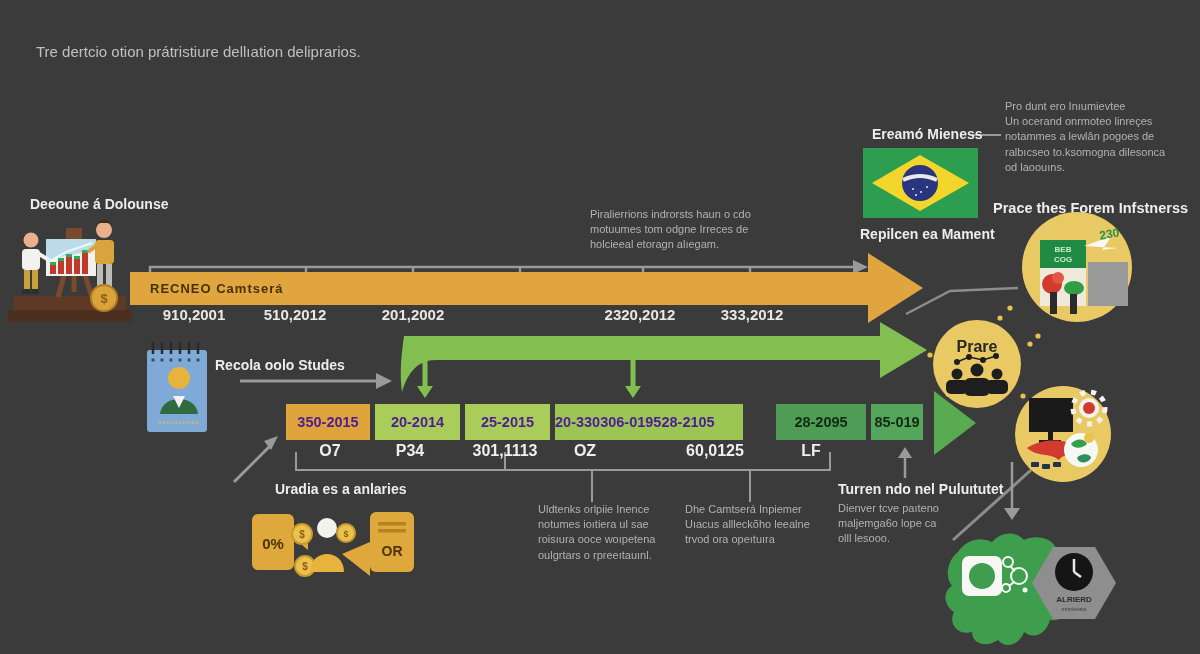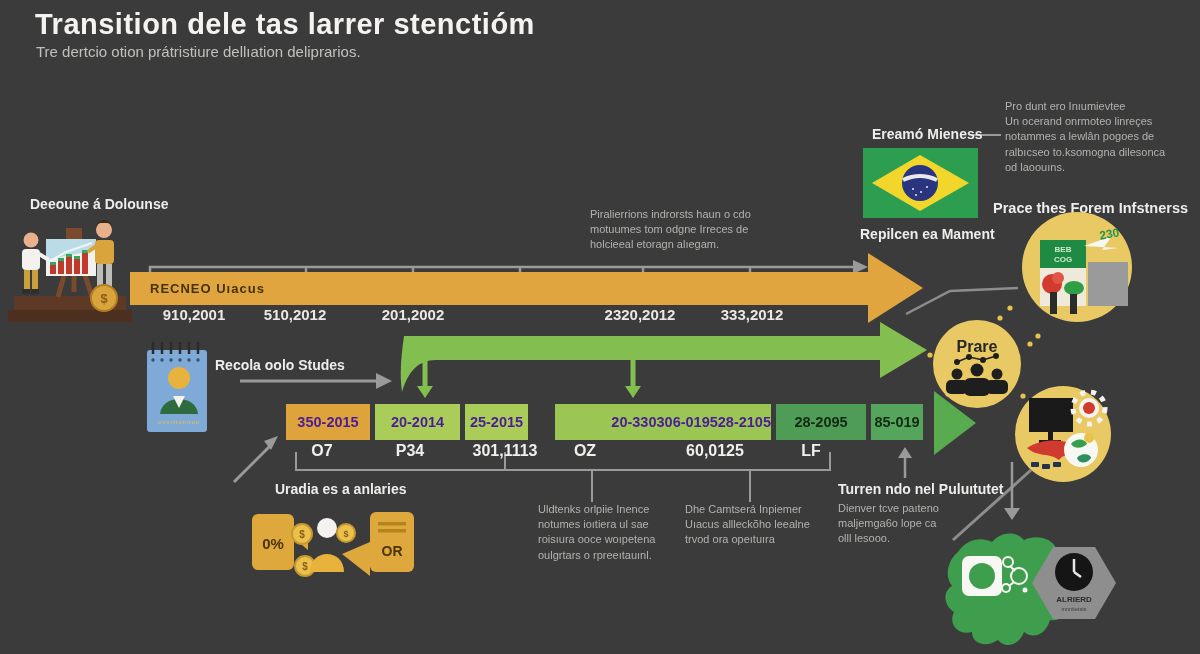--- a/index.html
+++ b/index.html
@@ -21,21 +21,20 @@
   .row-label{font-weight:700;font-size:16px;color:#f0efec;transform:translateX(-50%);white-space:nowrap;}
   .ycircle{border-radius:50%;background:#e9c964;}
   svg{display:block;}
   svg text{font-family:"Liberation Sans","DejaVu Sans",sans-serif;}
 </style>
 </head>
 <body>
 
 <div id="canvas">
 
-  <div class="abs title" style="left:35px;top:8px;">Transition dele tas larrer stenctióm</div>
   <div class="abs subtitle" style="left:36px;top:43px;">Tre dertcio otion prátristiure dellıation deliprarios.</div>
 
   <svg class="abs" style="left:0;top:0;" width="1200" height="654">
 
     <path d="M150,279 V267 H853" stroke="#9a9a9a" stroke-width="2.5" fill="none"></path>
     <polygon points="853,260 868,267 853,274" fill="#9a9a9a"></polygon>
 
     <g stroke="#9a9a9a" stroke-width="2.5">
       <line x1="306" y1="267" x2="306" y2="296"></line>
         <line x1="413" y1="267" x2="413" y2="296"></line>
@@ -131,21 +130,21 @@
       <line x1="96" y1="246" x2="88" y2="252" stroke="#d9a43b" stroke-width="4"></line>
     </g>
     <g>
       <circle cx="104" cy="298" r="13" fill="#d9a43b" stroke="#b07f23" stroke-width="2"></circle>
       <text x="104" y="303" text-anchor="middle" font-size="13" font-weight="bold" fill="#8a5f15">$</text>
     </g>
   </svg>
 
   <div class="abs gold-body" style="left:130px;top:272px;width:738px;height:33px;"></div>
   <div class="abs" style="left:868px;top:253px;width:0;height:0;border-left:55px solid #e0a53e;border-top:35px solid transparent;border-bottom:35px solid transparent;"></div>
-  <div class="abs gold-label" style="left:150px;top:281px;">RECNEO Uıacus</div>
+  <div class="abs gold-label" style="left:150px;top:281px;">RECNEO Camtserá</div>
 
   <div class="abs date" style="left:194px;top:306px;">910,2001</div>
   <div class="abs date" style="left:295px;top:306px;">510,2012</div>
   <div class="abs date" style="left:413px;top:306px;">201,2002</div>
   <div class="abs date" style="left:518px;top:306px;margin-top:33px;">233,2012</div>
   <div class="abs date" style="left:640px;top:306px;">2320,2012</div>
   <div class="abs date" style="left:752px;top:306px;">333,2012</div>
 
   <div class="abs note" style="left:590px;top:207px;">Piralierrions indrorsts haun o cdo
 motuumes tom odgne Irreces de
@@ -205,31 +204,31 @@
         <circle cx="58" cy="24" r="1.7"></circle>
     </g>
     <circle cx="39" cy="42" r="11" fill="#e8b33c"></circle>
     <path d="M20,78 C22,58 56,58 58,78 Z" fill="#2e6b3e"></path>
     <polygon points="33,60 39,72 45,60" fill="#f3f2ef"></polygon>
     <text x="39" y="88" text-anchor="middle" font-size="6" letter-spacing="1" fill="#e8c34b">ovoıttonnuo</text>
   </svg>
 
   <div class="abs gbox" style="left:286px;top:404px;width:84px;background:#dfa33c;">350-2015</div>
   <div class="abs gbox" style="left:375px;top:404px;width:85px;background:#a9cd58;">20-2014</div>
-  <div class="abs gbox" style="left:465px;top:404px;width:63px;background:#a9cd58;">25-2015</div>
-  <div class="abs gbox" style="left:555px;top:404px;width:216px;background:#9cc654;display:flex;justify-content:flex-end;align-items:center;">
+  <div class="abs gbox" style="left:465px;top:404px;width:85px;background:#a9cd58;">25-2015</div>
+  <div class="abs gbox" style="left:555px;top:404px;width:188px;background:#9cc654;display:flex;justify-content:flex-start;align-items:center;">
     <span>20-330</span>
     <span>306-0195</span>
     <span>28-2105</span>
   </div>
   <div class="abs gbox" style="left:776px;top:404px;width:90px;background:#4f9c57;color:#122a12;">28-2095</div>
   <div class="abs gbox" style="left:871px;top:404px;width:52px;background:#55a55c;color:#122a12;">85-019</div>
   <div class="abs" style="left:934px;top:391px;width:0;height:0;border-left:42px solid #58ab4f;border-top:32px solid transparent;border-bottom:32px solid transparent;"></div>
 
-  <div class="abs row-label" style="left:322px;top:442px;">O7</div>
+  <div class="abs row-label" style="left:330px;top:442px;">O7</div>
   <div class="abs row-label" style="left:410px;top:442px;">P34</div>
   <div class="abs row-label" style="left:505px;top:442px;">301,1113</div>
   <div class="abs row-label" style="left:585px;top:442px;">OZ</div>
   <div class="abs row-label" style="left:715px;top:442px;">60,0125</div>
   <div class="abs row-label" style="left:811px;top:442px;">LF</div>
 
   <div class="abs h-label" style="left:275px;top:481px;">Uradia es a anlaries</div>
 
   <svg class="abs" style="left:246px;top:506px;" width="190" height="84">
     <rect x="6" y="8" width="42" height="56" rx="6" fill="#dfa83c"></rect>

